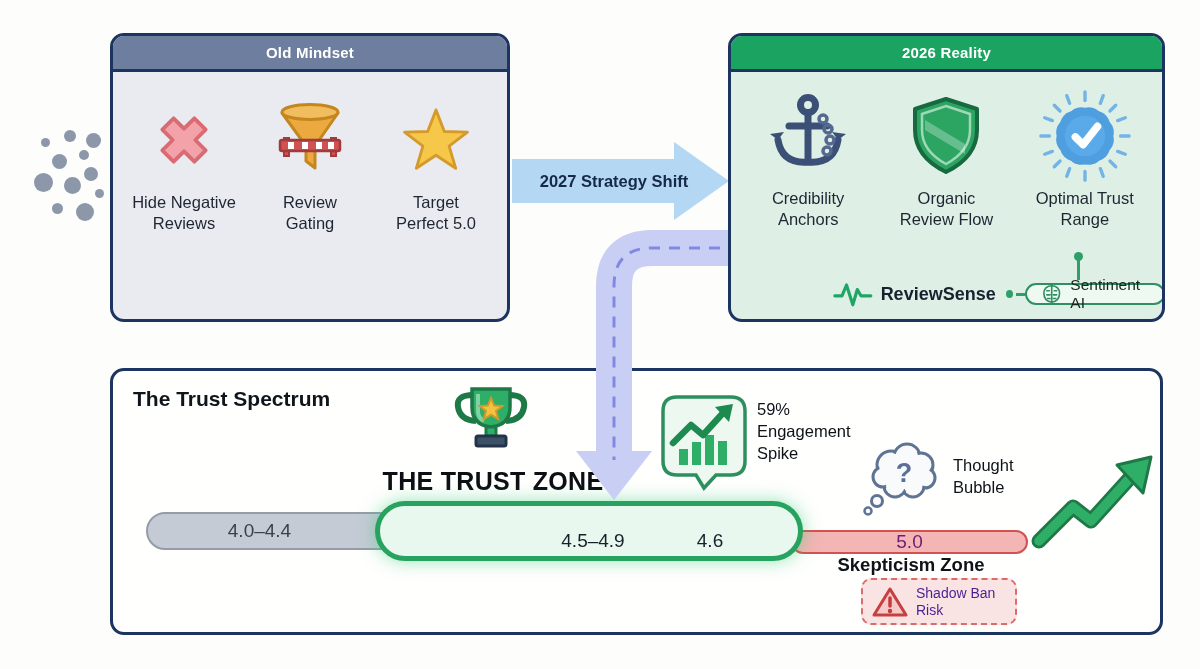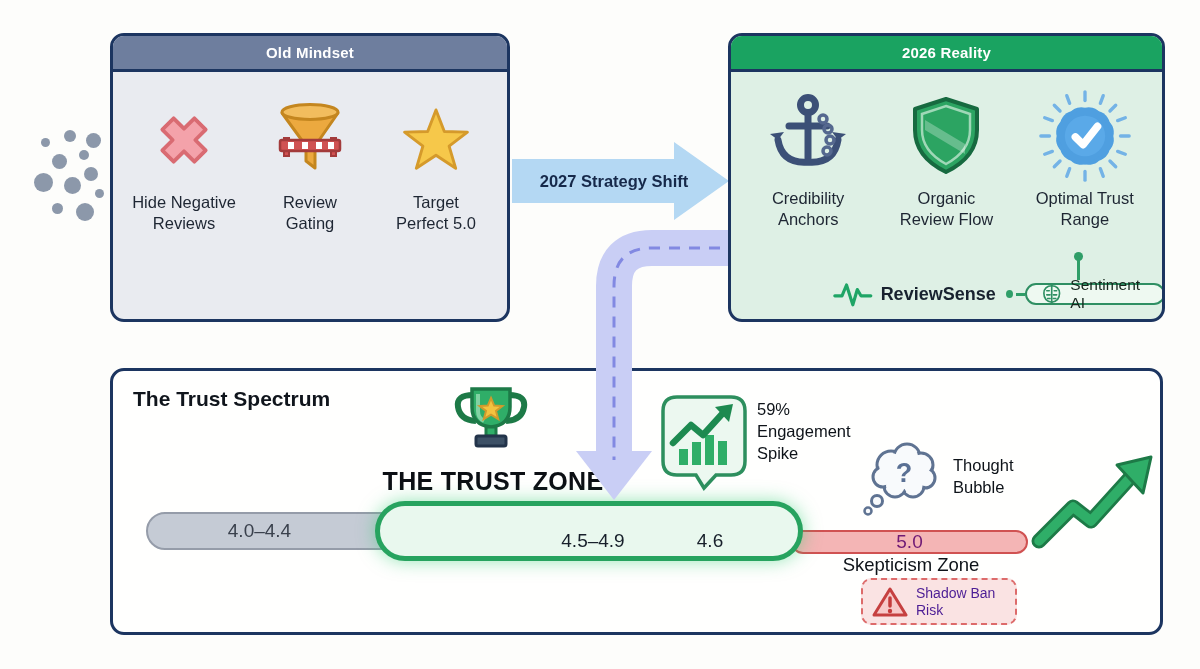--- a/index.html
+++ b/index.html
@@ -30,21 +30,21 @@
   .pill-gray { left:33px; top:141px; width:282px; height:38px; border-radius:19px;
                background:#c5cbd5; border:2px solid #959ca9; color:#3a414d; }
   .pill-red { left:678px; top:159px; width:237px; height:24px; border-radius:19px;
               background:#f4b5b5; border:2.5px solid #d05252; color:#701a75; }
   .pill-green { left:262px; top:130px; width:428px; height:60px; border-radius:30px;
                 background:#e9f8ee; border:5px solid #27a35f; color:#18202b;
                 box-shadow:0 0 18px rgba(46,204,113,.5); }
   .pill-green .seg-num { position:absolute; top:50%; transform:translate(-50%,-50%);margin-top:10px; }
   .note-text { position:absolute; font-size:16.5px; line-height:1.32; color:#0e1319; white-space:pre-line; }
   .skepticism { position:absolute; left:678px; top:183px; width:240px; text-align:center;
-                font-size:18.5px; font-weight:400; color:#0e1319; }
+                font-size:18.5px; font-weight:700; color:#0e1319; }
   .risk-chip { position:absolute; left:748px; top:207px; width:156px; height:47px;
                background:#fae3e3; border:2px dashed #dd6b6b; border-radius:10px;
                display:flex; align-items:center; gap:8px; padding:0 9px; }
   .risk-text { font-size:14px; line-height:1.2; color:#4c1d95; white-space:pre-line; }
 </style>
 </head>
 <body>
 
 <div>
   <div class="dot" style="left:41px;top:138px;width:9px;height:9px"></div>

